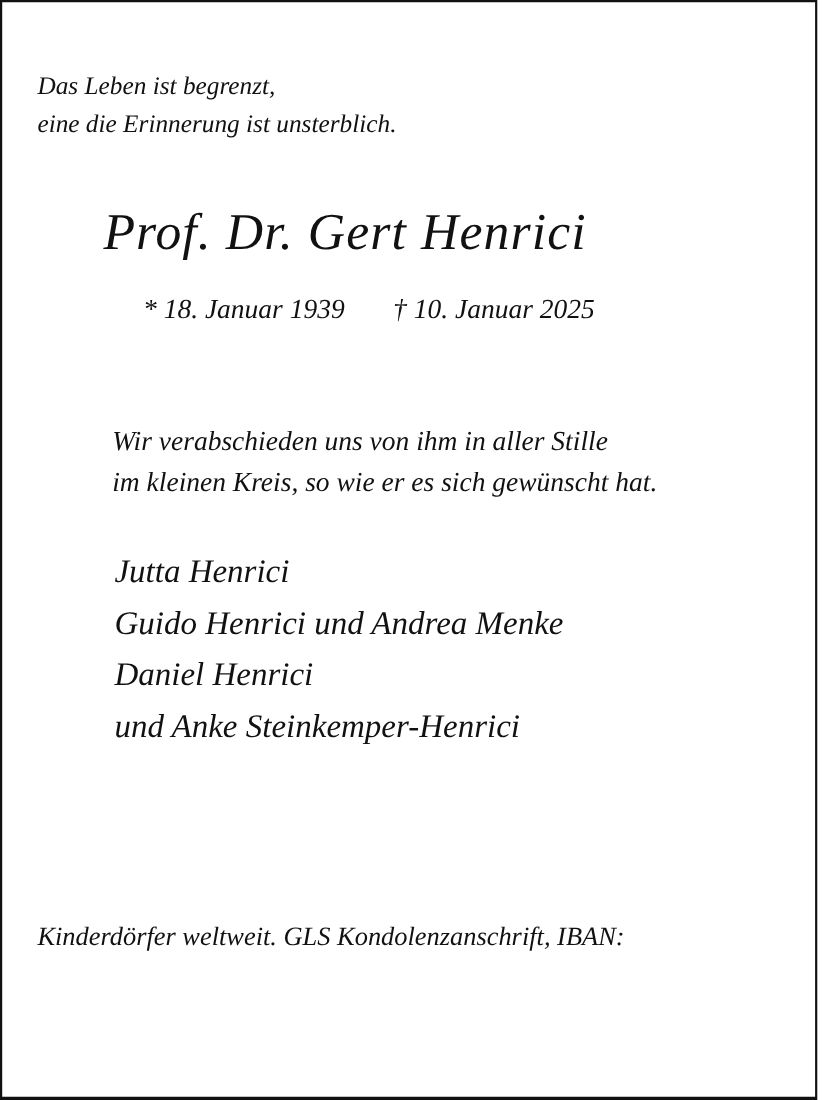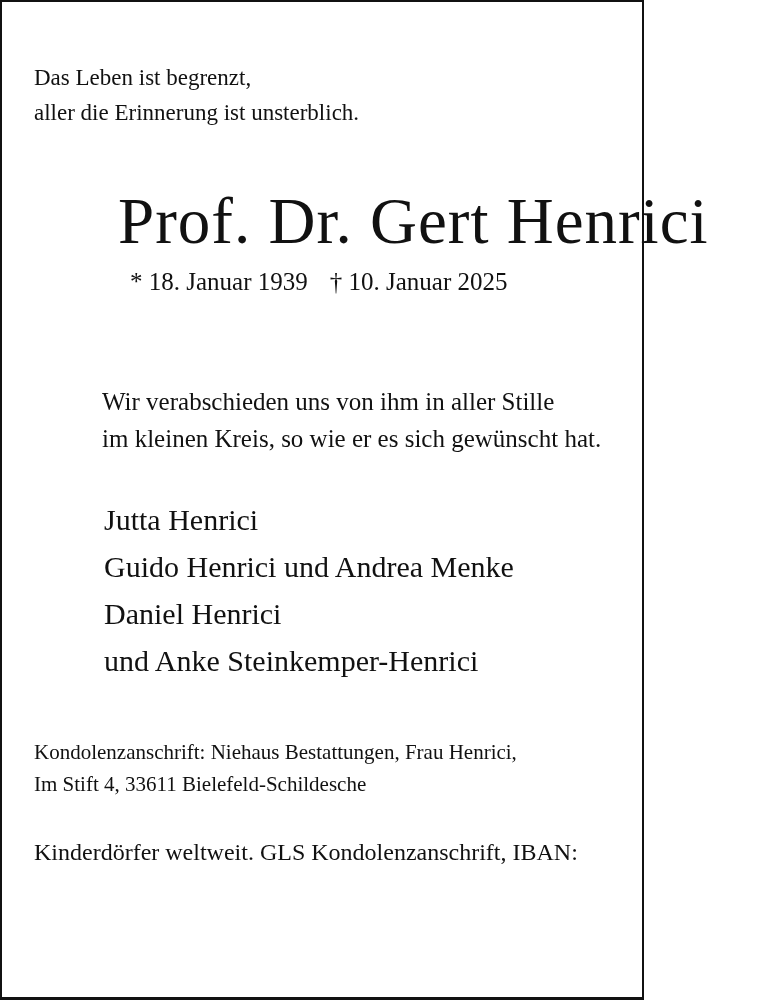--- a/index.html
+++ b/index.html
@@ -1,61 +1,57 @@
 <!DOCTYPE html>
 <html><head>
   <meta charset="utf-8">
   <style>
     html, body { margin: 0; padding: 0; background: #ffffff; }
     body { width: 762px; height: 1000px; position: relative; overflow: hidden; }
     .frame {
-      position: absolute; left: 0; top: 0; width: 644px; height: 1000px;
+      position: absolute; left: 0; top: 0; width: 743px; height: 1000px;
       box-sizing: border-box; border: 2px solid #111; border-bottom-width: 3px;
-      font-family: "DejaVu Serif", "Liberation Serif", serif; color: #111;
+      font-family: "DejaVu Serif", "Liberation Serif", serif; font-style: italic; color: #111;
     }
     .frame * { font-family: "Liberation Serif", "DejaVu Serif", serif; }
     .abs { position: absolute; white-space: nowrap; }
     .motto { left: 32px; top: 58px; font-size: 23px; line-height: 35px; }
-    .name { left: 116px; top: 182px; font-size: 65px; letter-spacing: 1px; }
+    .name { left: 92px; top: 182px; font-size: 47px; letter-spacing: 1px; }
     .dates { left: 128px; top: 266px; font-size: 25px; }
-    .dates span.death { margin-left: 22px; }
+    .dates span.death { margin-left: 44px; }
     .farewell { left: 100px; top: 381px; font-size: 25px; line-height: 37px; }
     .mourners { left: 102px; top: 494px; font-size: 30px; line-height: 47px; }
     .condolence { left: 32px; top: 734px; font-size: 21px; line-height: 32px; }
     .donation { left: 32px; top: 832px; font-size: 24px; line-height: 36px; }
     .line { display: block; }
   </style>
 </head>
 <body>
 
 <div class="frame">
   <div class="abs motto">
     <span class="line">Das Leben ist begrenzt,</span>
-    <span class="line">aller die Erinnerung ist unsterblich.</span>
+    <span class="line">eine die Erinnerung ist unsterblich.</span>
   </div>
 
   <div class="abs name">Prof. Dr. Gert Henrici</div>
 
   <div class="abs dates">
     <span>* 18. Januar 1939</span><span class="death">† 10. Januar 2025</span>
   </div>
 
   <div class="abs mourners">
     <span class="line">Jutta Henrici</span>
     <span class="line">Guido Henrici und Andrea Menke</span>
     <span class="line">Daniel Henrici</span>
     <span class="line">und Anke Steinkemper-Henrici</span>
   </div>
 
   <div class="abs farewell">
     <span class="line">Wir verabschieden uns von ihm in aller Stille</span>
     <span class="line">im kleinen Kreis, so wie er es sich gewünscht hat.</span>
   </div>
 
-  <div class="abs condolence">
-    <span class="line">Kondolenzanschrift: Niehaus Bestattungen, Frau Henrici,</span>
-    <span class="line">Im Stift 4, 33611 Bielefeld-Schildesche</span>
-  </div>
 
   <div class="abs donation">
     <span class="line">Kinderdörfer weltweit. GLS Kondolenzanschrift, IBAN:</span>
   </div>
 </div>
 
 </body></html>

